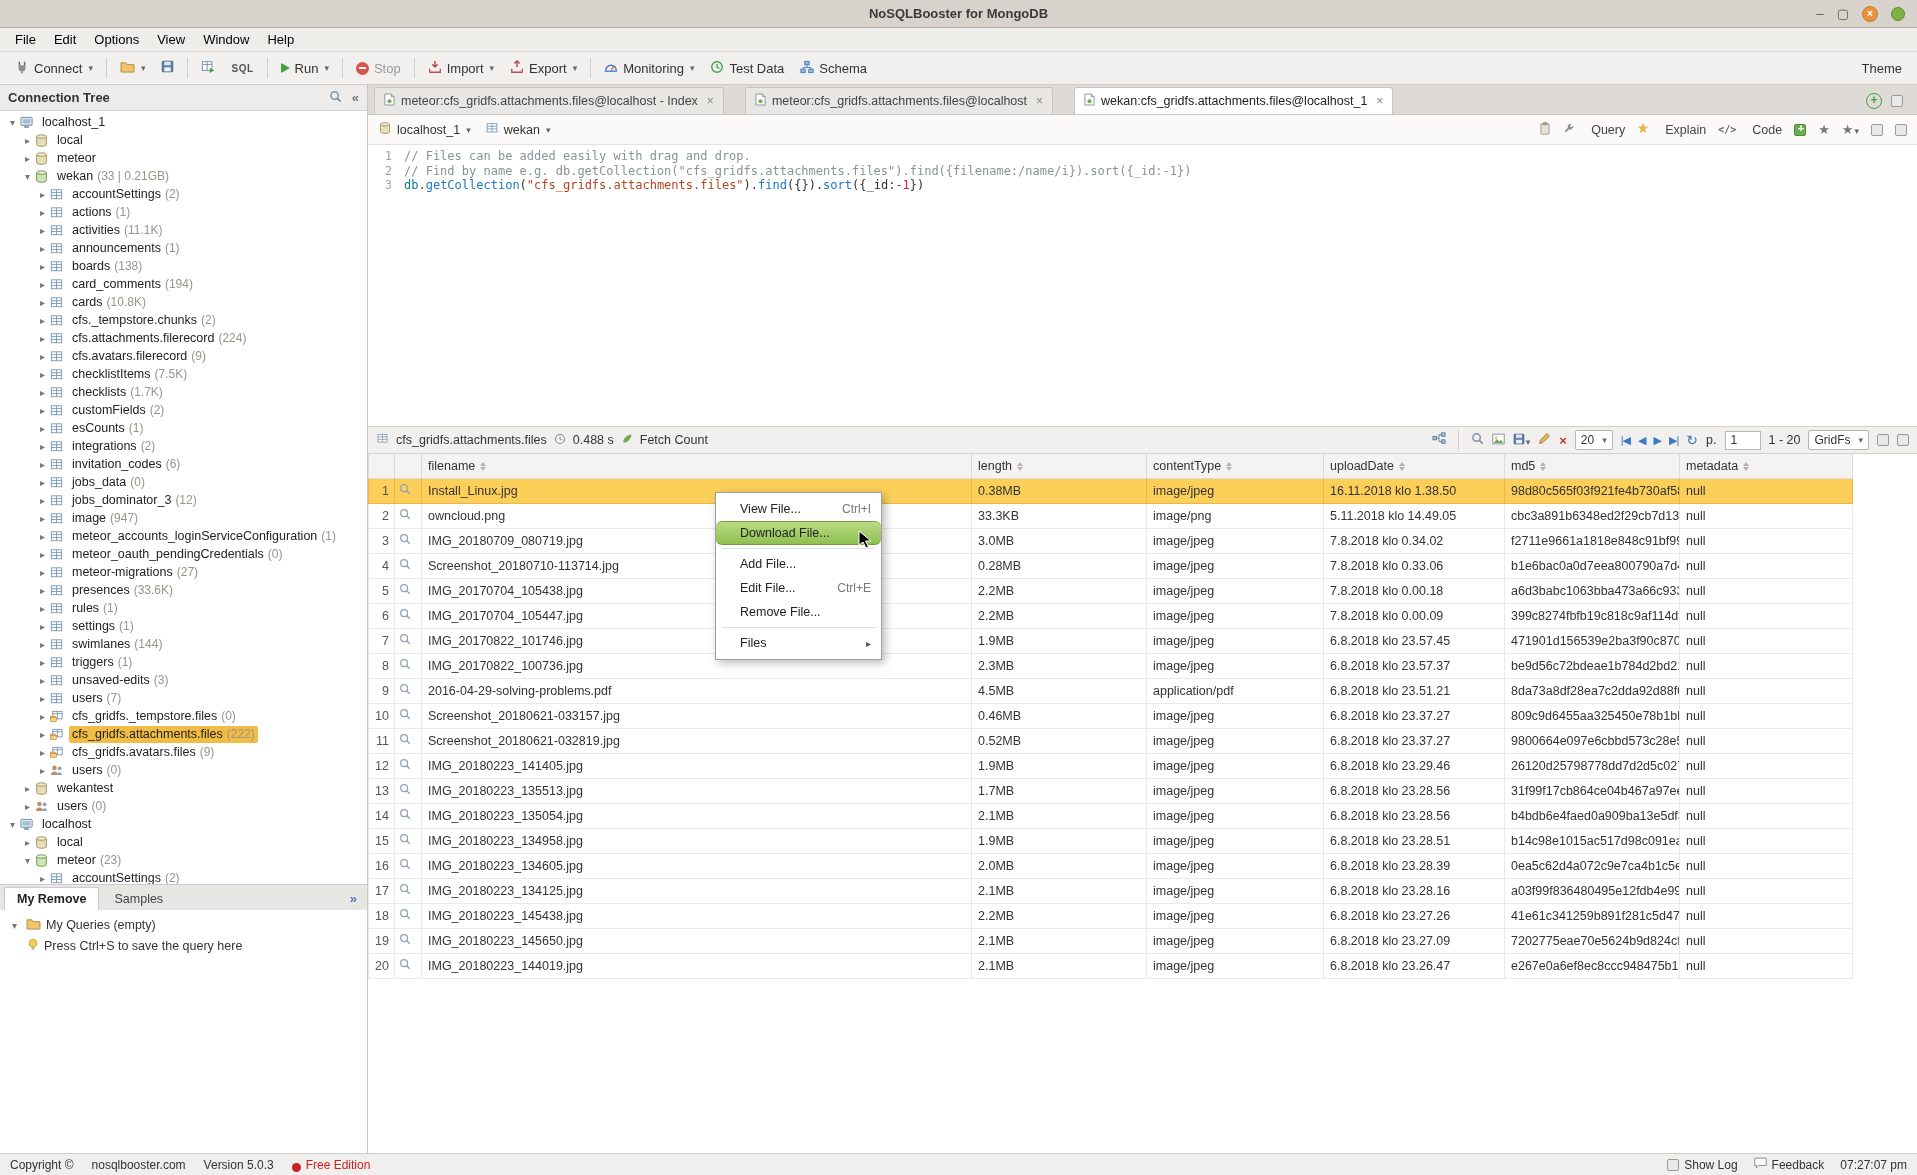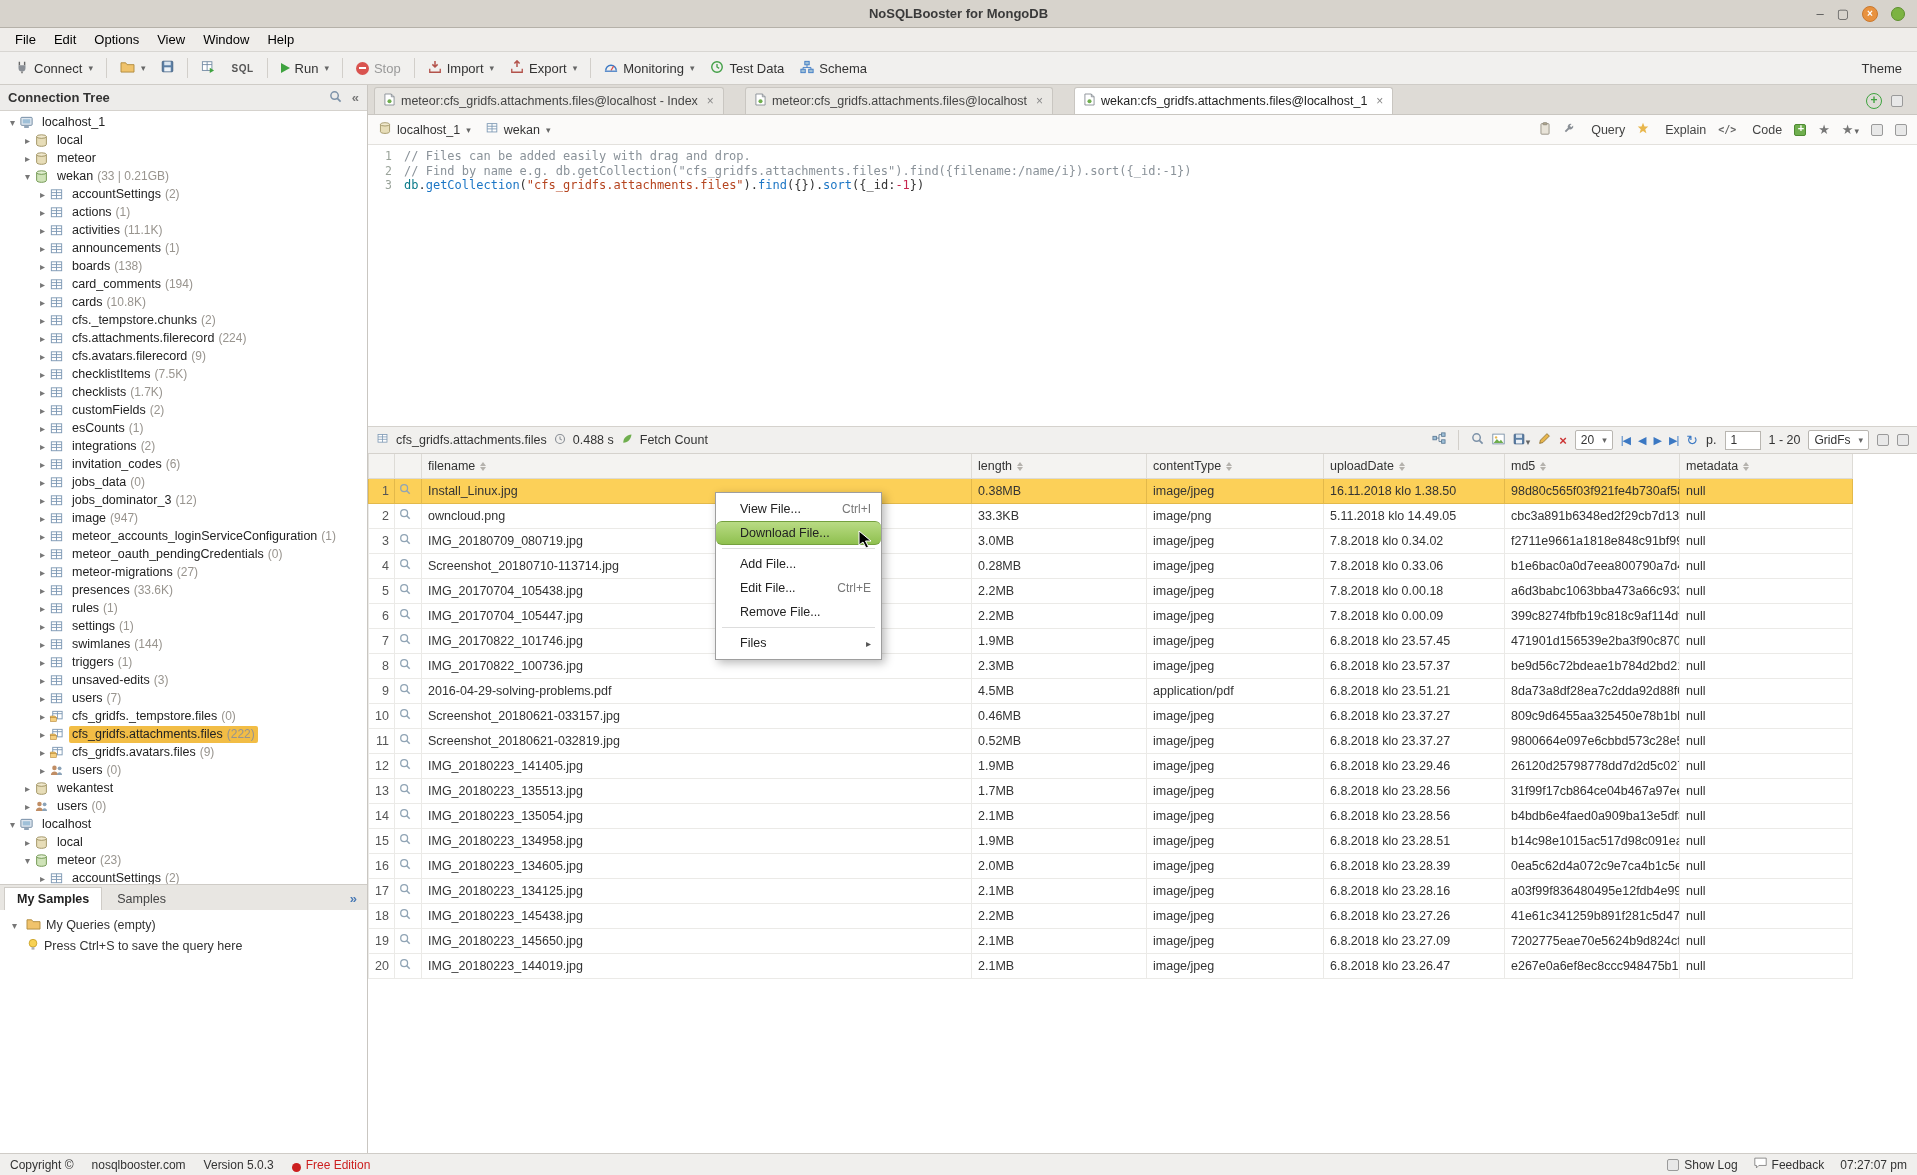--- a/index.html
+++ b/index.html
@@ -874,21 +874,21 @@
                 <line x1="8" y1="3" x2="8" y2="12.5" stroke="#7e99b4"></line>
               </svg>
             </span>
             <span class="tlg">
               <span>accountSettings</span>
               <span class="tmeta">(2)</span>
             </span>
           </div>
         </div>
       <div class="sb-tabs" id="sbtabs">
-          <span class="sb-tab active">My Samples</span>
+          <span class="sb-tab active">My Remove</span>
           <span class="sb-tab">Samples</span>
           <span class="chev">»</span>
         </div>
       <div class="q-panel">
         <div class="q-root">
           <span class="twist">▾</span>
           <span><svg width="15" height="13" viewBox="0 0 16 14">
                 <path d="M1 3h5l1.5 2H15v8H1z" fill="#f0c36c" stroke="#b08a3e"></path>
               </svg></span>
           <span>My Queries (empty)</span>

